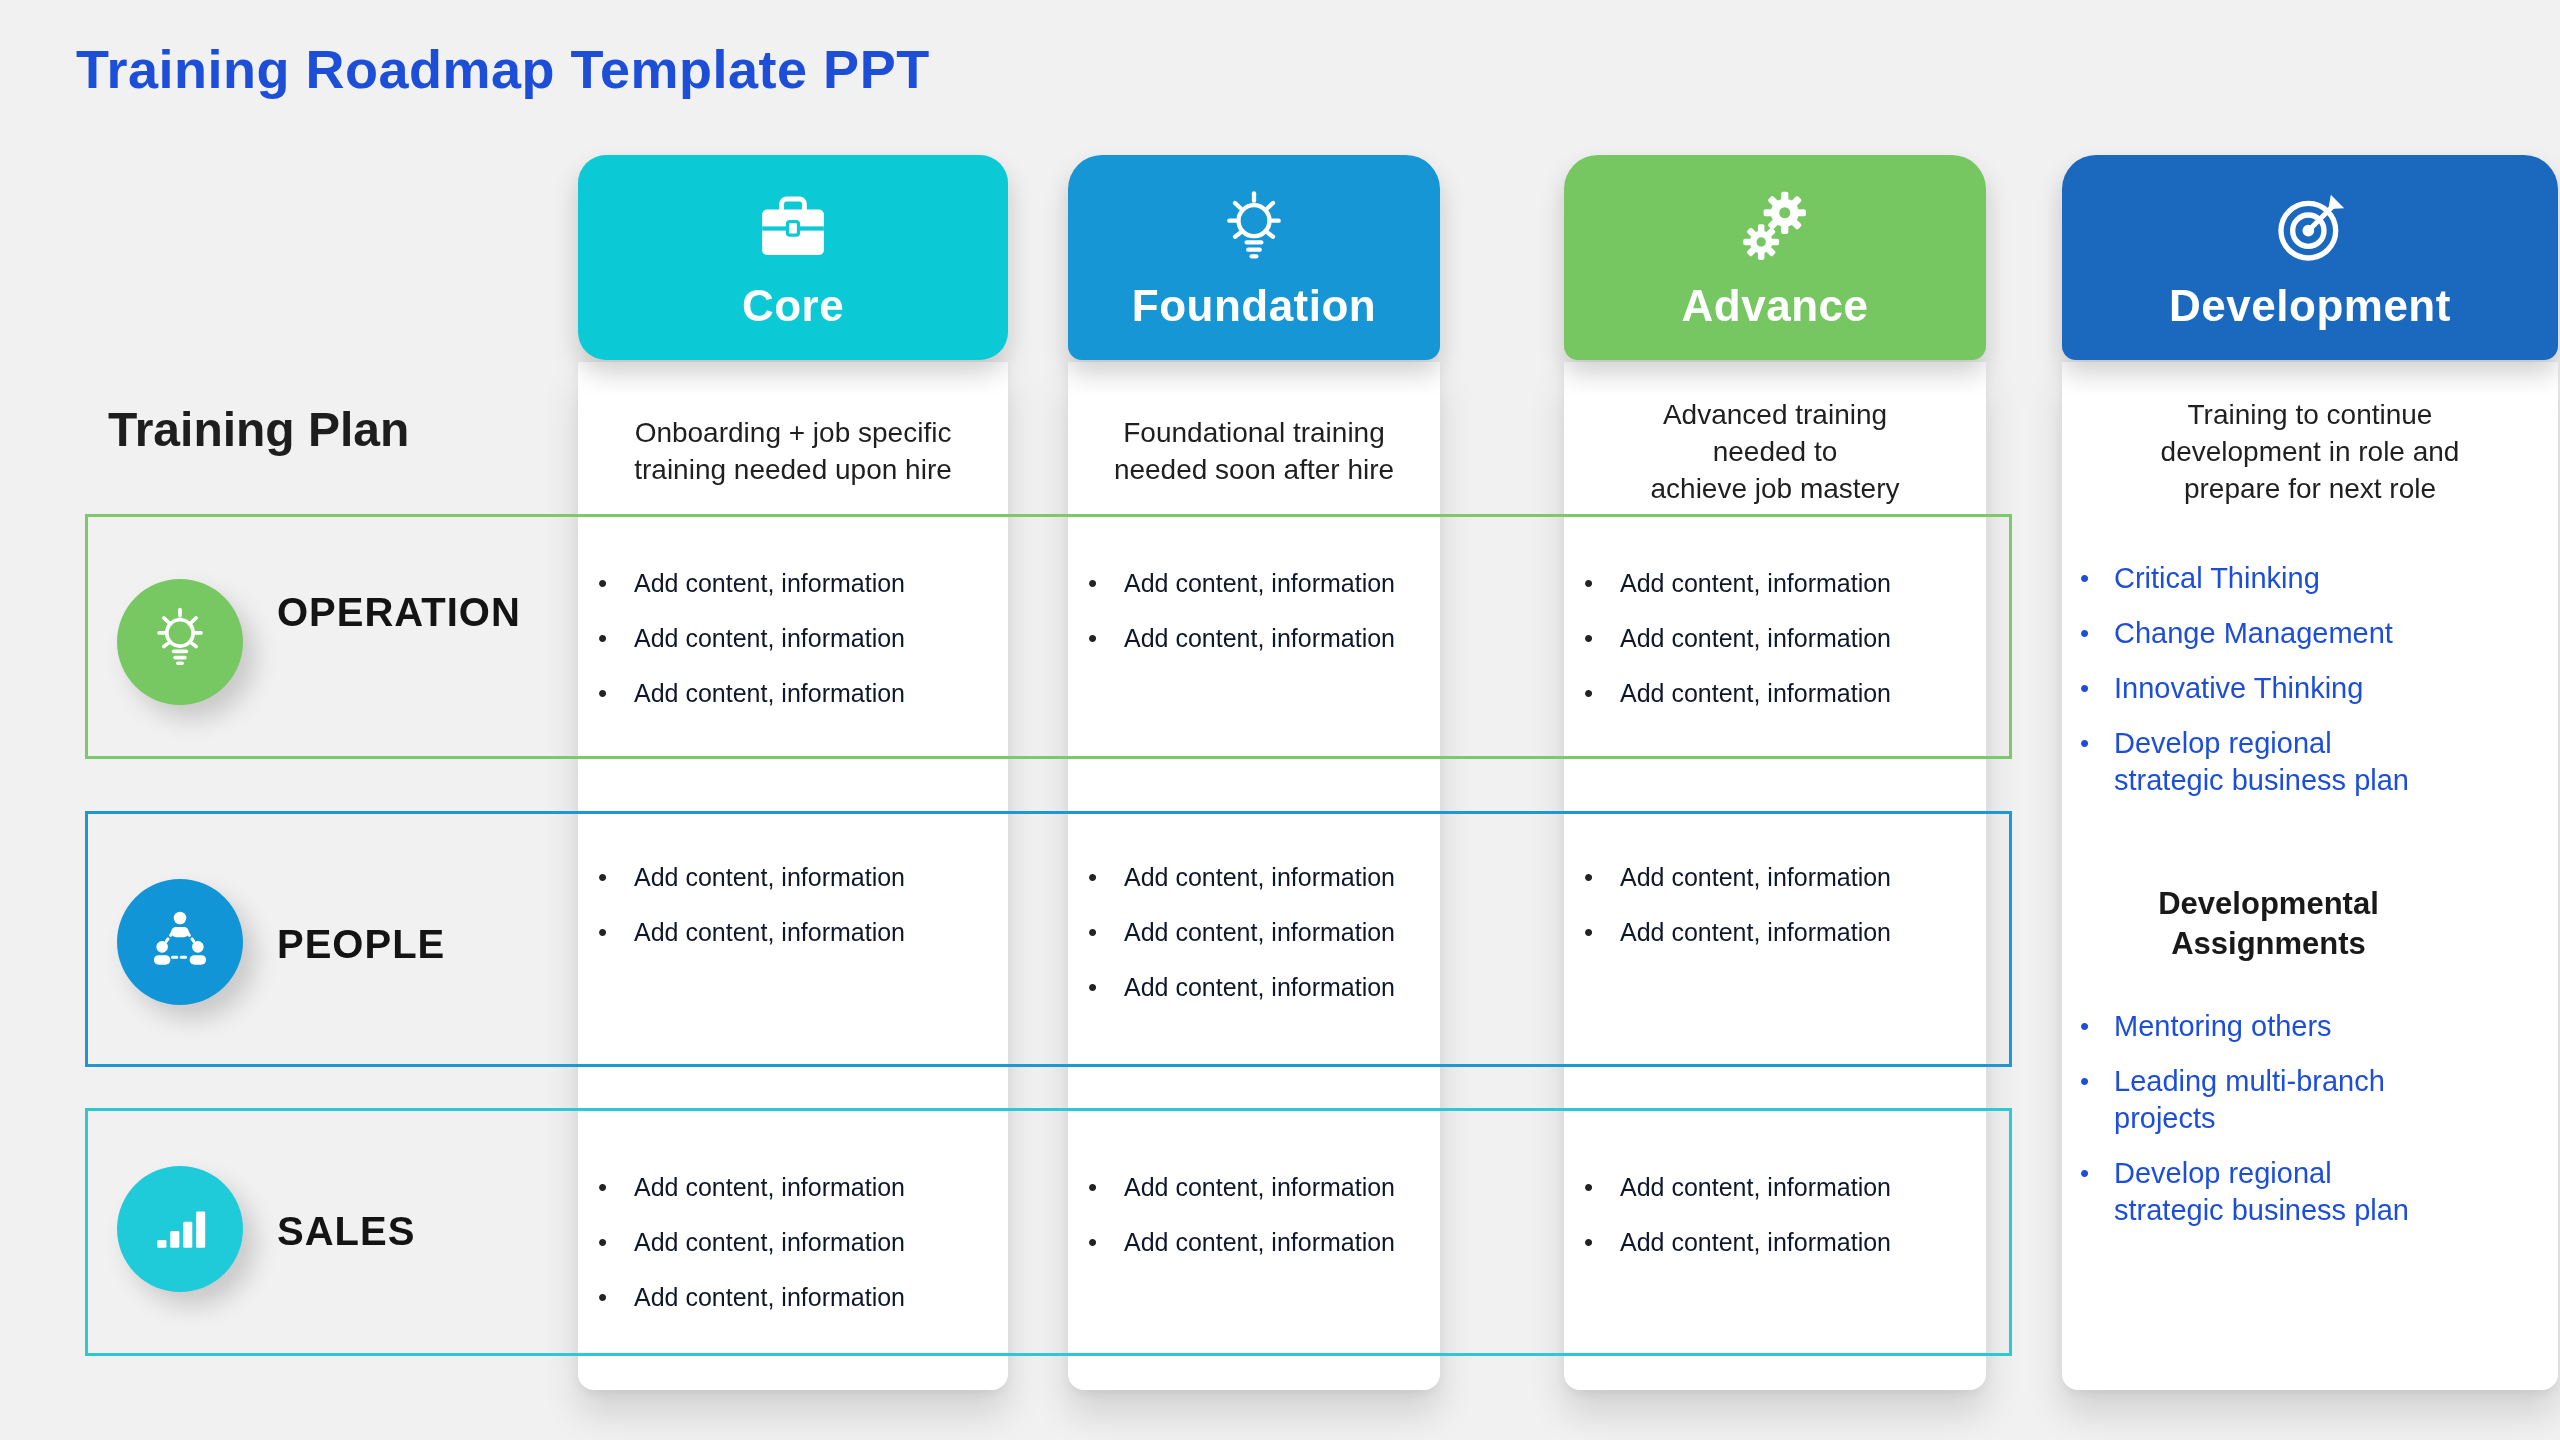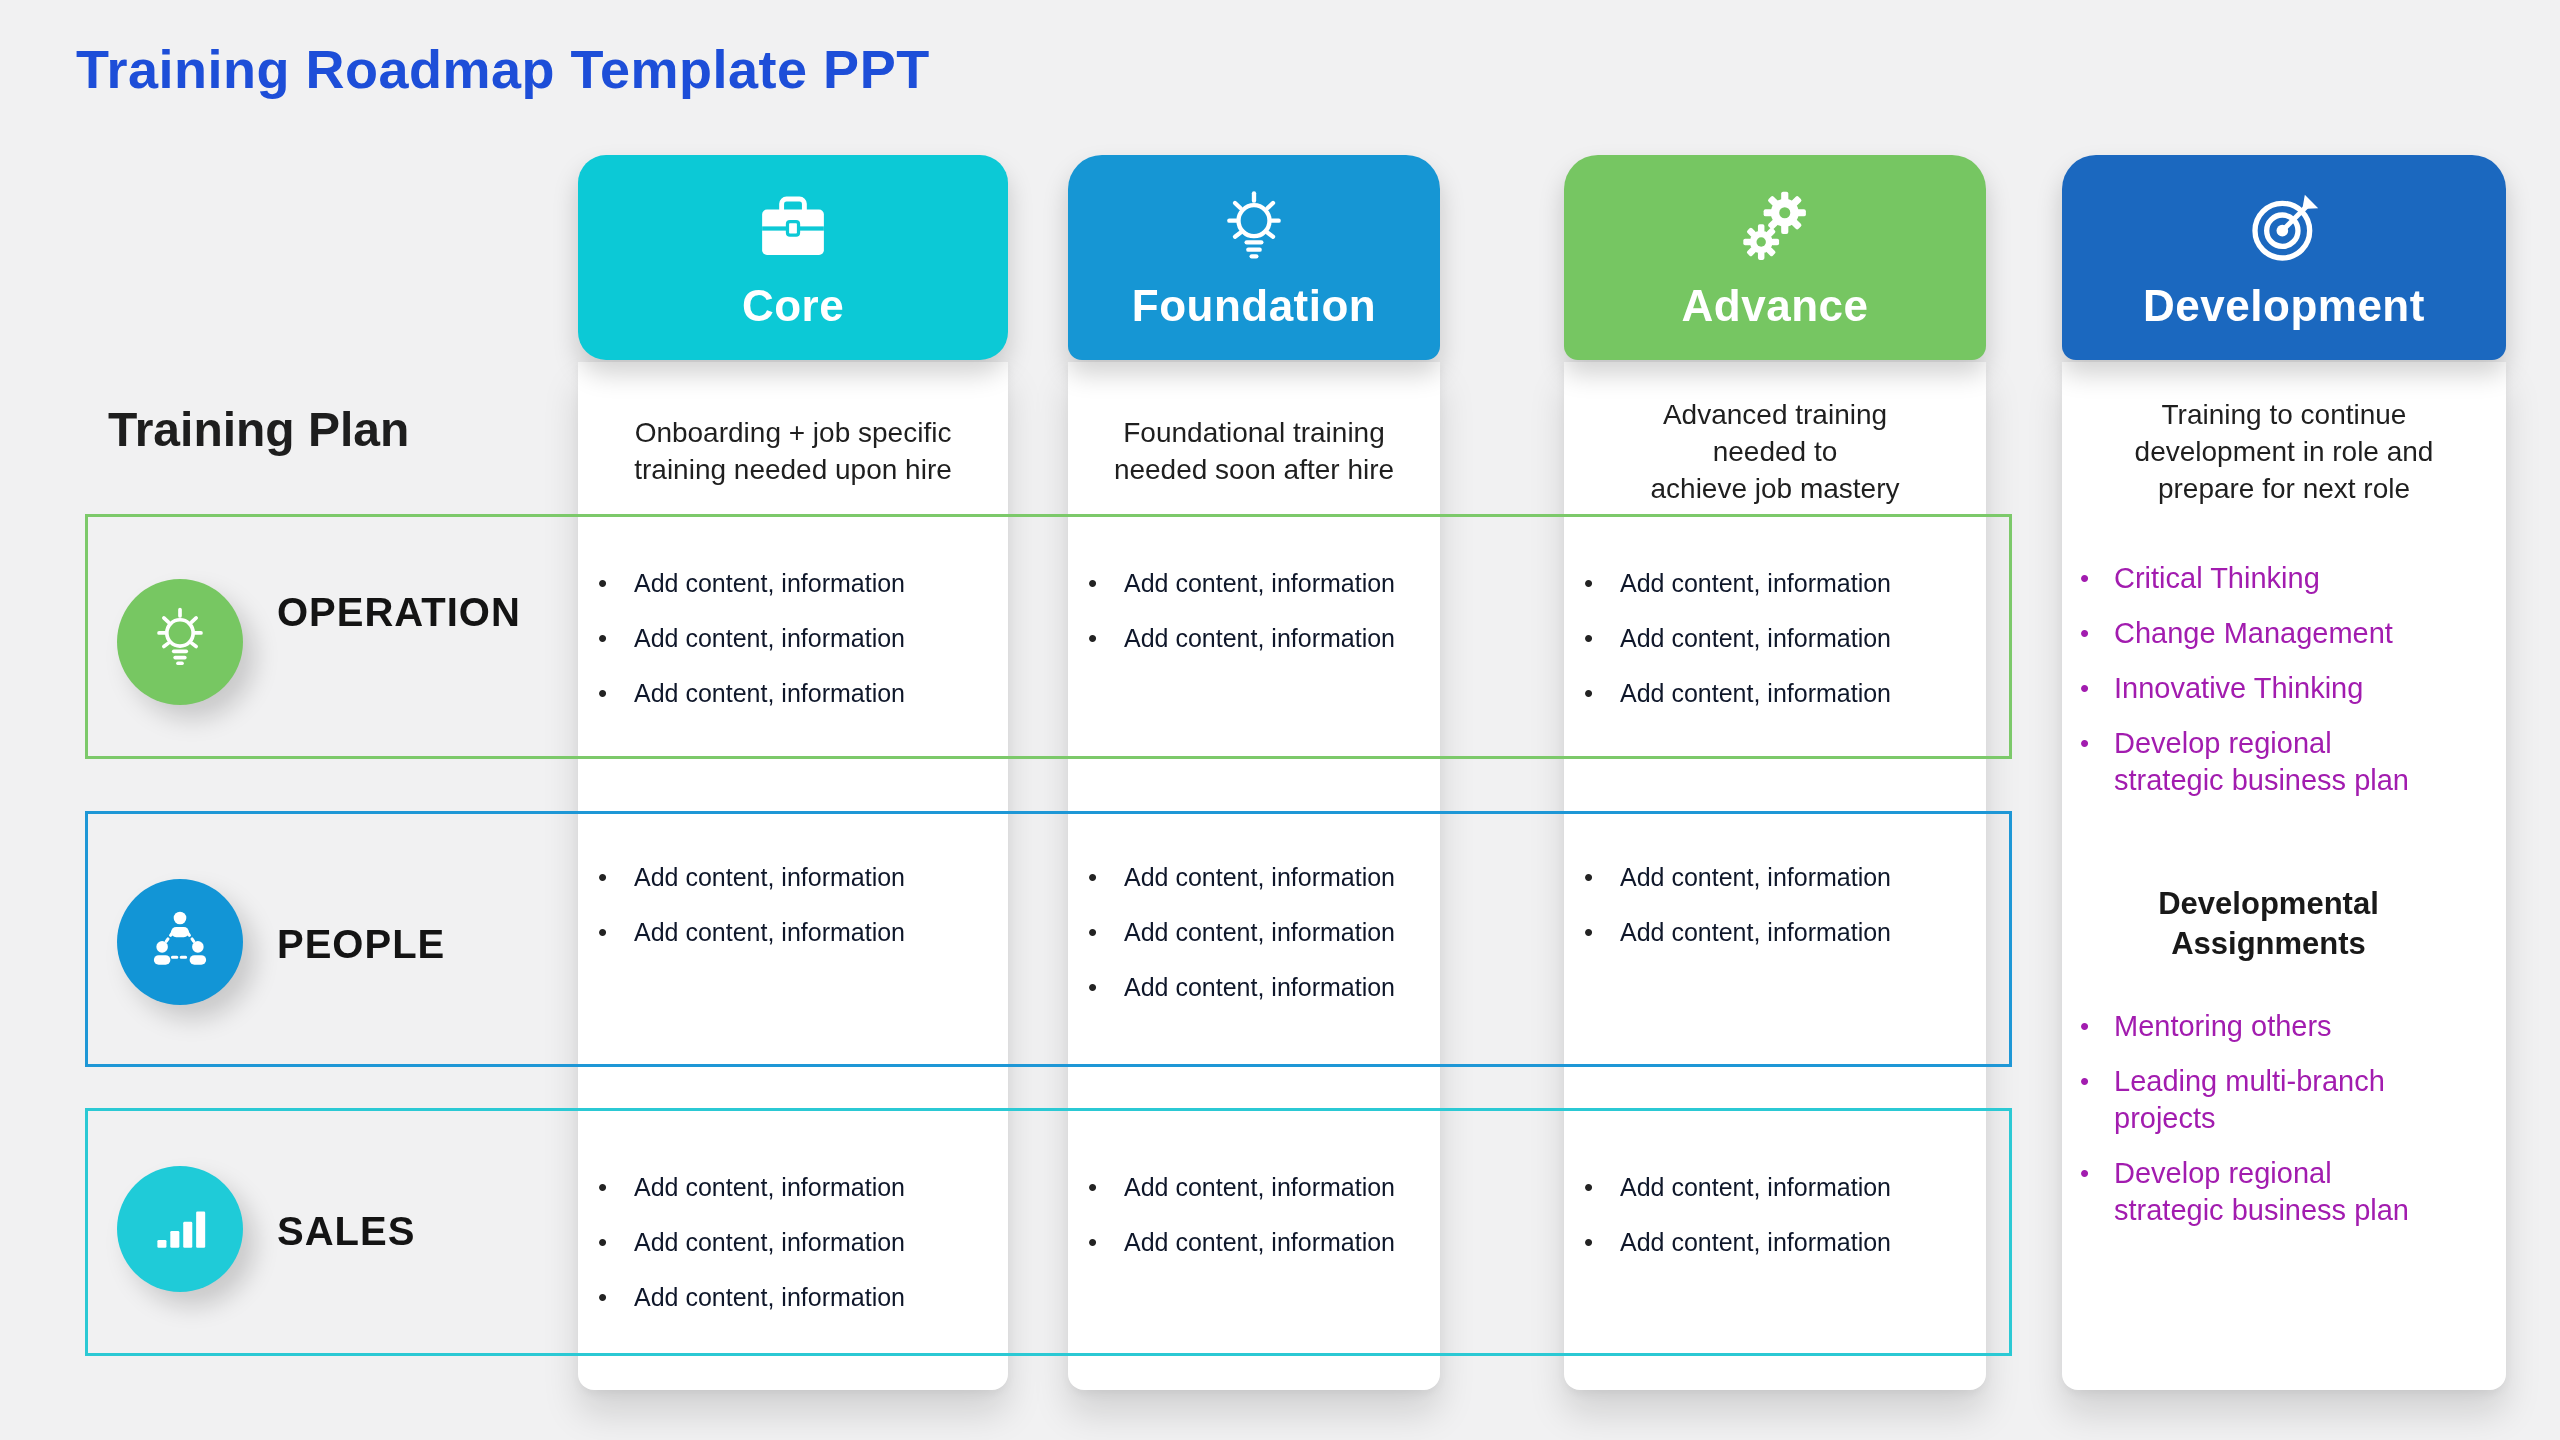--- a/index.html
+++ b/index.html
@@ -12,21 +12,21 @@
   *{box-sizing:border-box;}
   .canvas{position:relative;width:2560px;height:1440px;background:#f1f1f2;overflow:hidden;}
 
   .title{position:absolute;left:76px;top:38px;font-size:54px;font-weight:600;color:#1d4ed8;letter-spacing:.5px;}
   .plan-label{position:absolute;left:108px;top:402px;font-size:48px;font-weight:600;color:#1e1e1e;}
 
   
   .c1{left:578px;width:430px;}
   .c2{left:1068px;width:372px;}
   .c3{left:1564px;width:422px;}
-  .c4{left:2062px;width:444px;}
+  .c4{left:2062px;width:496px;}
 
   .col-head{
     position:absolute;top:155px;height:205px;z-index:2;
     border-radius:34px 34px 14px 14px;
     display:flex;flex-direction:column;align-items:center;justify-content:center;gap:8px;
     box-shadow:0 14px 26px rgba(0,0,0,.18);
   }
   .h-core{background:#0cc9d6;border-radius:28px;}
   .h-foundation{background:#1696d4;}
   .h-advance{background:#76c662;}
@@ -71,21 +71,21 @@
   .cell li::before{content:"\2022";flex:0 0 36px;font-size:26px;line-height:34px;color:#232323;}
   .x-core{left:598px;}
   .x-foundation{left:1088px;}
   .x-advance{left:1584px;}
   .y-operation{top:566px;}
   .y-people{top:860px;}
   .y-sales{top:1170px;}
 
   
   .dev-list{position:absolute;left:2080px;width:368px;margin:0;padding:0;list-style:none;z-index:5;}
-  .dev-list li{display:flex;align-items:flex-start;font-size:29px;line-height:37px;color:#a21caf;margin-bottom:18px;}
+  .dev-list li{display:flex;align-items:flex-start;font-size:29px;line-height:37px;color:#1d4ed8;margin-bottom:18px;}
   .dev-list li::before{content:"\2022";flex:0 0 34px;font-size:26px;line-height:37px;}
   .dev-top{top:560px;}
   .dev-bottom{top:1008px;}
   .dev-heading{
     position:absolute;left:2062px;width:413px;top:884px;z-index:5;
     text-align:center;font-size:31px;font-weight:700;line-height:40px;color:#191919;
   }
 </style>
 </head>
 <body>

